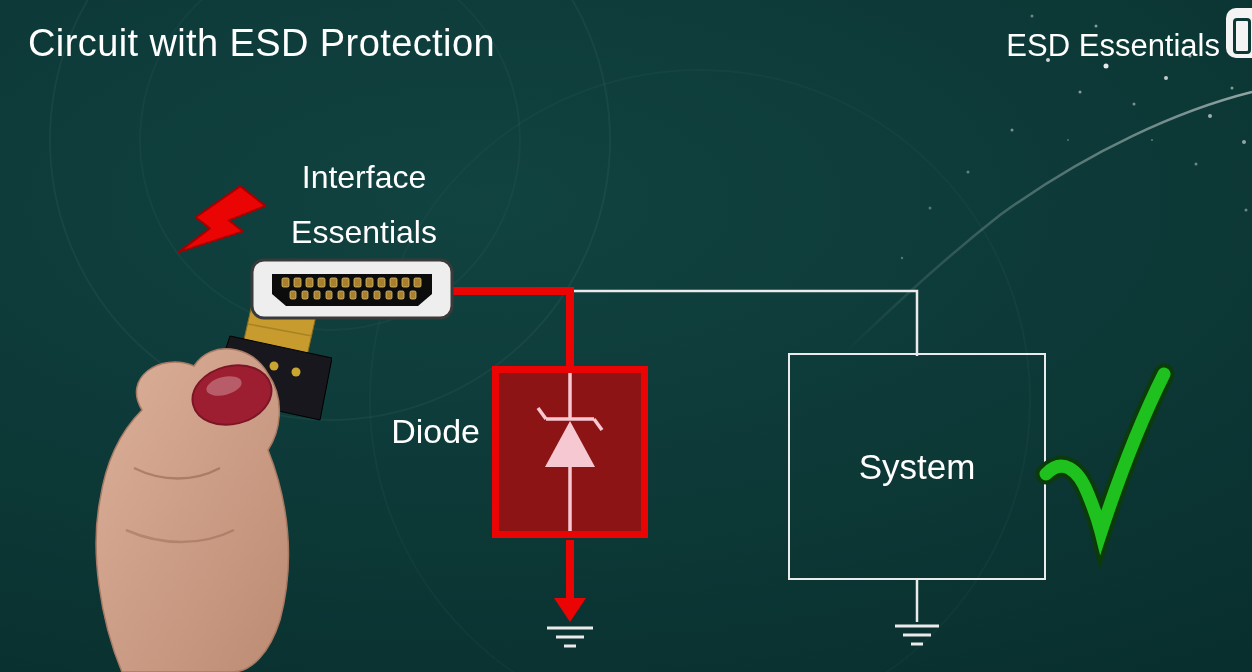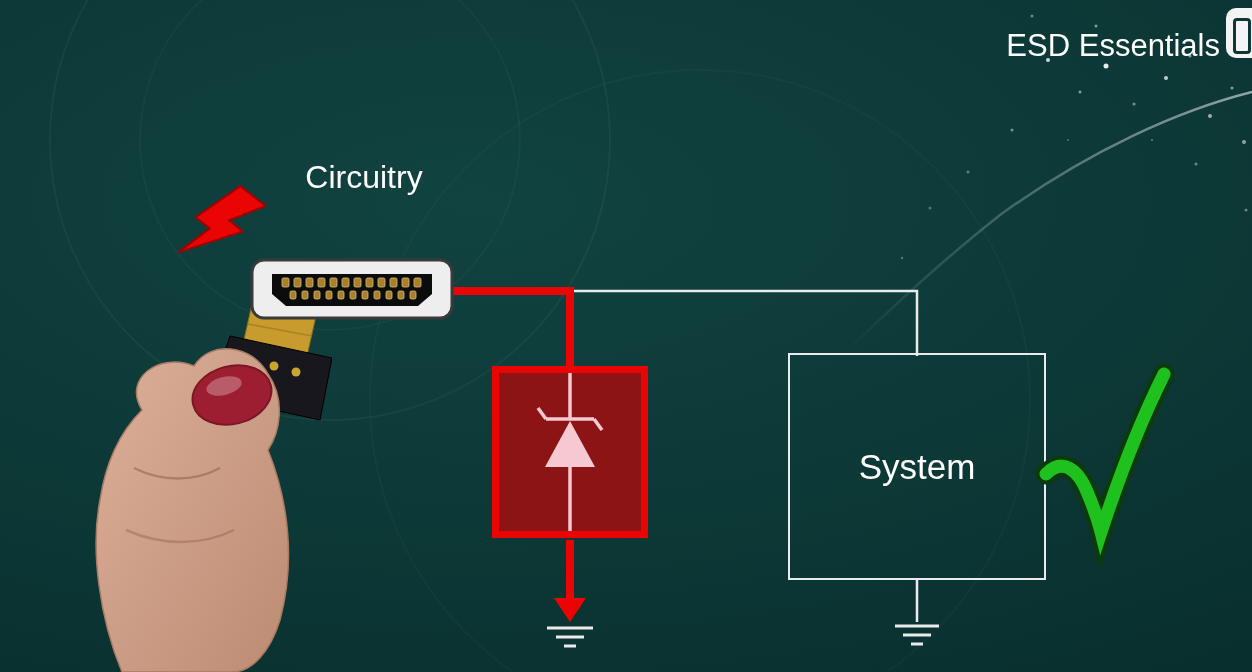--- a/index.html
+++ b/index.html
@@ -168,25 +168,28 @@
 
   <div id="system-box" class="abs">
     <div>System</div>
   </div>
 
   <svg id="check-svg" class="abs" width="150" height="210" viewBox="0 0 150 210">
     <path d="M 14 116 C 30 100 46 110 56 136 C 61 148 66 162 69 174 C 86 122 110 60 132 16" fill="none" style="stroke:var(--check-outline,#0b3b0b)" stroke-width="21" stroke-linecap="round"></path>
     <path d="M 14 116 C 30 100 46 110 56 136 C 61 148 66 162 69 174 C 86 122 110 60 132 16" fill="none" style="stroke:var(--check-green,#1fc11f)" stroke-width="13" stroke-linecap="round"></path>
   </svg>
 
+  <div id="title" class="abs">Circuit with ESD Protection</div>
   <div id="brand" class="abs">ESD Essentials</div>
   <div id="logo" class="abs">
     <span class="logo-mark"></span>
   </div>
 
   <div id="connector-label" class="abs">
-    <div>Circuitry</div>
+    <div>Interface</div>
+    <div>Essentials</div>
   </div>
 
   <div id="diode-label" class="abs">
+    <div>Diode</div>
   </div>
 
 </div>
 
 </body></html>

